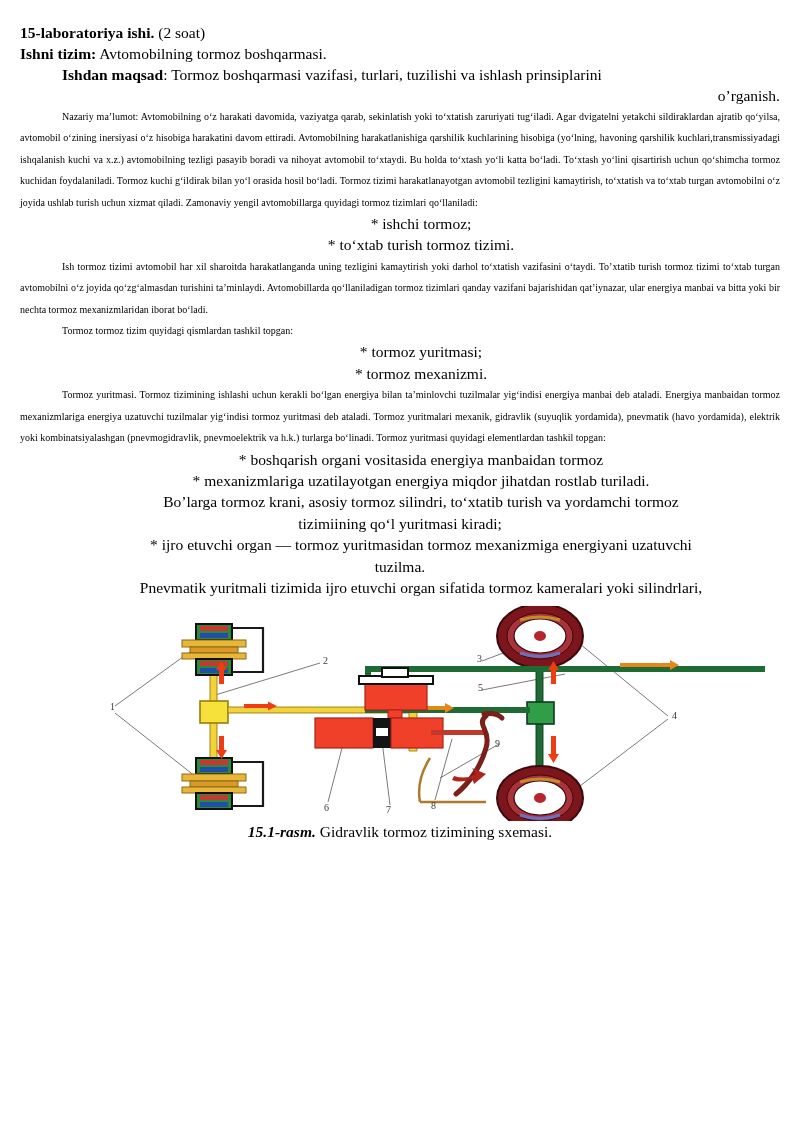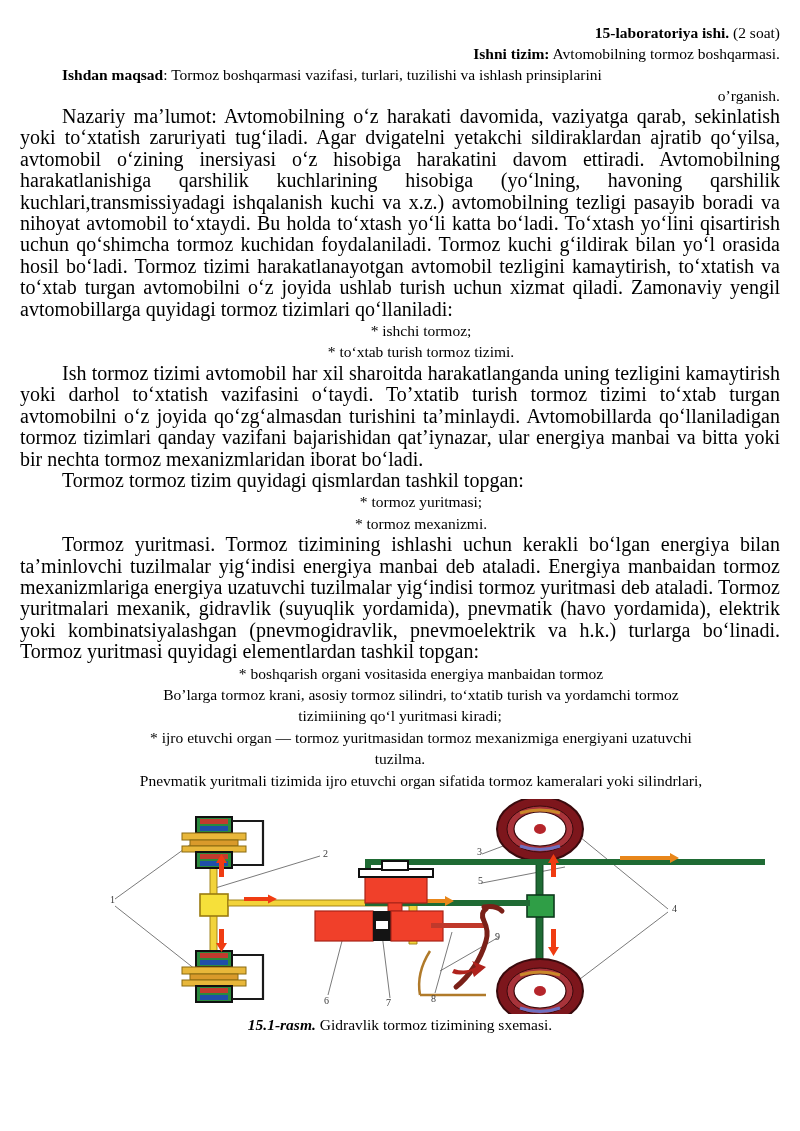--- a/index.html
+++ b/index.html
@@ -18,30 +18,30 @@
     position: relative;
     width: 800px;
     height: 1131px;
     padding: 0;
     box-sizing: border-box;
   }
   .content {
     padding: 22px 20px 0 20px;
   }
   .title-line {
-    text-align: right;
+    text-align: left;
     font-size: 15.5px;
     line-height: 21px;
     margin: 0;
   }
   .title-line .b { font-weight: bold; }
 
   p.para {
     margin: 0;
-    font-size: 20px;
+    font-size: 10px;
     line-height: 21.4px;
     text-align: justify;
     text-justify: inter-word;
     text-indent: 42px;
     hyphens: none;
   }
   p.bullet {
     margin: 0;
     font-size: 15.5px;
     line-height: 21.4px;
@@ -93,20 +93,21 @@
 
     <p class="para">Nazariy ma’lumot: Avtomobilning o‘z harakati davomida, vaziyatga qarab, sekinlatish yoki to‘xtatish zaruriyati tug‘iladi. Agar dvigatelni yetakchi sildiraklardan ajratib qo‘yilsa, avtomobil o‘zining inersiyasi o‘z hisobiga harakatini davom ettiradi. Avtomobilning harakatlanishiga qarshilik kuchlarining hisobiga (yo‘lning, havoning qarshilik kuchlari,transmissiyadagi ishqalanish kuchi va x.z.) avtomobilning tezligi pasayib boradi va nihoyat avtomobil to‘xtaydi. Bu holda to‘xtash yo‘li katta bo‘ladi. To‘xtash yo‘lini qisartirish uchun qo‘shimcha tormoz kuchidan foydalaniladi. Tormoz kuchi g‘ildirak bilan yo‘l orasida hosil bo‘ladi. Tormoz tizimi harakatlanayotgan avtomobil tezligini kamaytirish, to‘xtatish va to‘xtab turgan avtomobilni o‘z joyida ushlab turish uchun xizmat qiladi. Zamonaviy yengil avtomobillarga quyidagi tormoz tizimlari qo‘llaniladi:</p>
     <p class="bullet">* ishchi tormoz;</p>
     <p class="bullet">* to‘xtab turish tormoz tizimi.</p>
     <p class="para">Ish tormoz tizimi avtomobil har xil sharoitda harakatlanganda uning tezligini kamaytirish yoki darhol to‘xtatish vazifasini o‘taydi. To’xtatib turish tormoz tizimi to‘xtab turgan avtomobilni o‘z joyida qo‘zg‘almasdan turishini ta’minlaydi. Avtomobillarda qo‘llaniladigan tormoz tizimlari qanday vazifani bajarishidan qat’iynazar, ular energiya manbai va bitta yoki bir nechta tormoz mexanizmlaridan iborat bo‘ladi.</p>
     <p class="para">Tormoz tormoz tizim quyidagi qismlardan tashkil topgan:</p>
     <p class="bullet">* tormoz yuritmasi;</p>
     <p class="bullet">* tormoz mexanizmi.</p>
     <p class="para">Tormoz yuritmasi. Tormoz tizimining ishlashi uchun kerakli bo‘lgan energiya bilan ta’minlovchi tuzilmalar yig‘indisi energiya manbai deb ataladi. Energiya manbaidan tormoz mexanizmlariga energiya uzatuvchi tuzilmalar yig‘indisi tormoz yuritmasi deb ataladi. Tormoz yuritmalari mexanik, gidravlik (suyuqlik yordamida), pnevmatik (havo yordamida), elektrik yoki kombinatsiyalashgan (pnevmogidravlik, pnevmoelektrik va h.k.) turlarga bo‘linadi. Tormoz yuritmasi quyidagi elementlardan tashkil topgan:</p>
     <p class="bullet">* boshqarish organi vositasida energiya manbaidan tormoz</p>
+    <p class="bullet">* mexanizmlariga uzatilayotgan energiya miqdor jihatdan rostlab turiladi.</p>
     <p class="bullet">Bo’larga tormoz krani, asosiy tormoz silindri, to‘xtatib turish va yordamchi tormoz</p>
     <p class="bullet" style="text-indent:0">tizimiining qo‘l yuritmasi kiradi;</p>
     <p class="bullet">* ijro etuvchi organ — tormoz yuritmasidan tormoz mexanizmiga energiyani uzatuvchi</p>
     <p class="bullet" style="text-indent:0">tuzilma.</p>
     <p class="bullet">Pnevmatik yuritmali tizimida ijro etuvchi organ sifatida tormoz kameralari yoki silindrlari,</p>
 
     <div class="figure">
       <svg class="fig-canvas" width="760" height="215" viewBox="0 0 760 215">
 
         <g stroke="#6b6b6b" stroke-width="0.9" fill="none">

